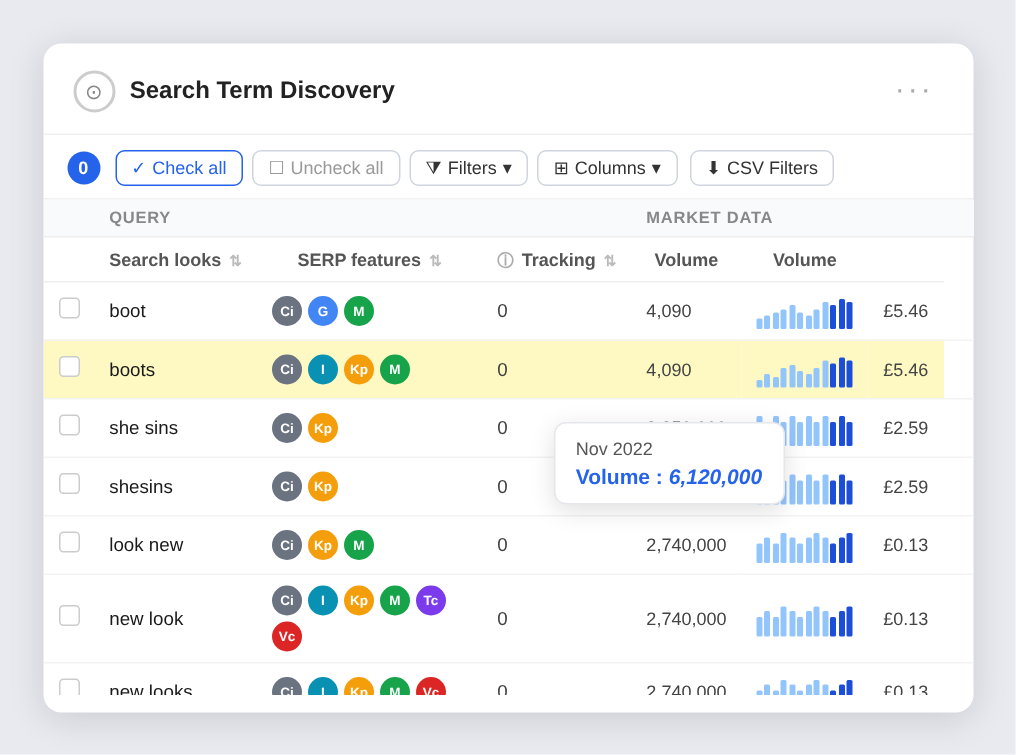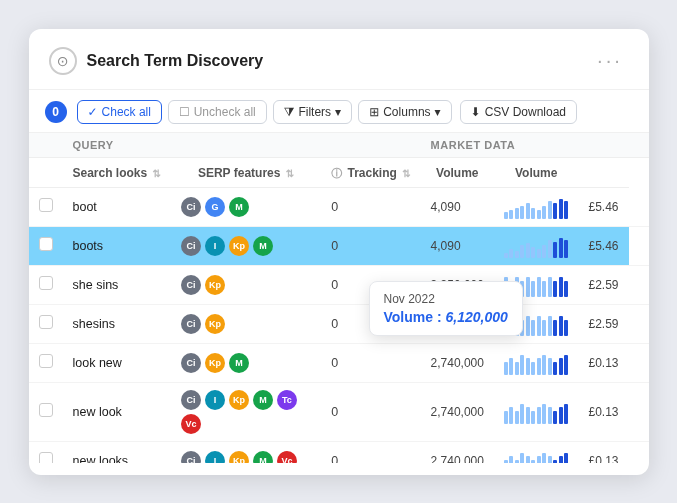--- a/index.html
+++ b/index.html
@@ -129,21 +129,21 @@
       white-space: nowrap;
     }
     .col-headers th .sort-icon {
       color: #bbb;
       font-size: 10px;
       margin-left: 2px;
     }
     tbody tr {
       border-bottom: 1px solid #f3f3f3;
     }
-    tbody tr.highlighted { background: #7dd3fc; }
+    tbody tr.highlighted { background: #fef9c3; }
     td {
       padding: 7px 10px;
       color: #333;
       font-size: 12.5px;
       vertical-align: middle;
     }
     .checkbox-cell {
       width: 28px;
       text-align: center;
     }
@@ -246,21 +246,21 @@
       <span>Filters</span>
       <span>▾</span>
     </button>
     <button class="btn btn-columns">
       <span>⊞</span>
       <span>Columns</span>
       <span>▾</span>
     </button>
     <button class="btn btn-csv">
       <span>⬇</span>
-      <span>CSV Download</span>
+      <span>CSV Filters</span>
     </button>
   </div>
 
   <div class="table-container">
     <table>
       <thead>
         <tr class="section-header">
           <th></th>
           <th colspan="3">Query</th>
           <th colspan="3">Market data</th>

